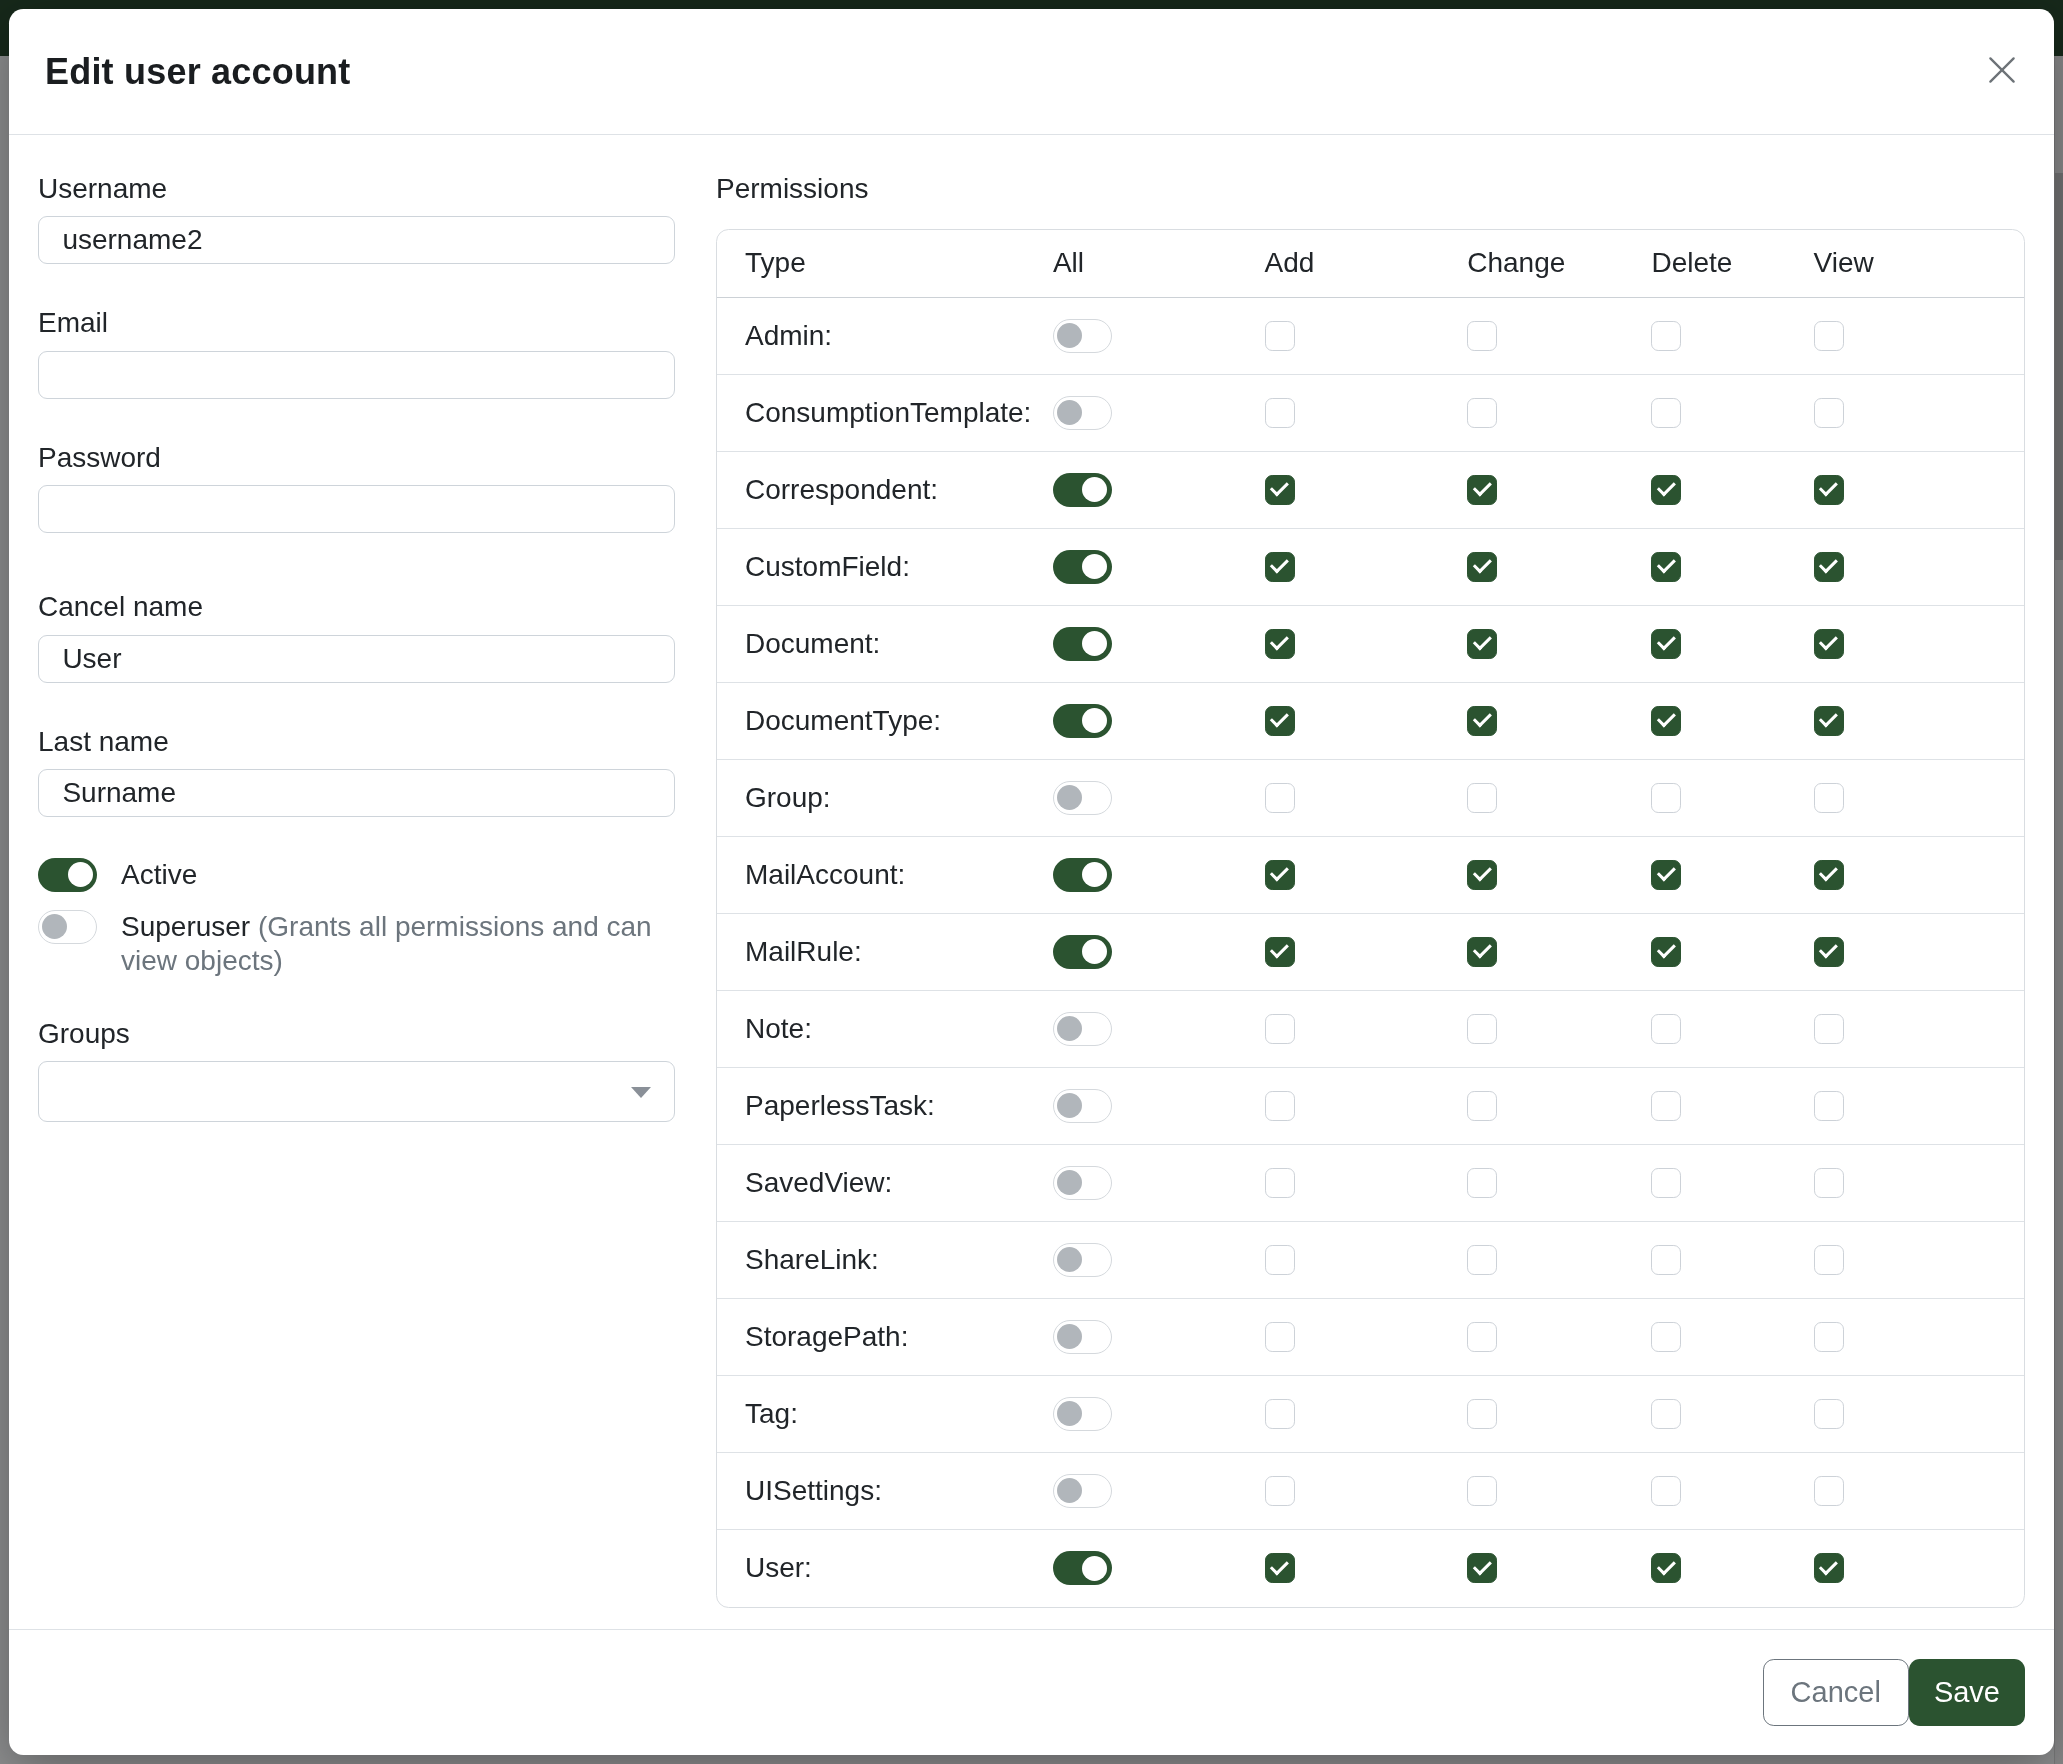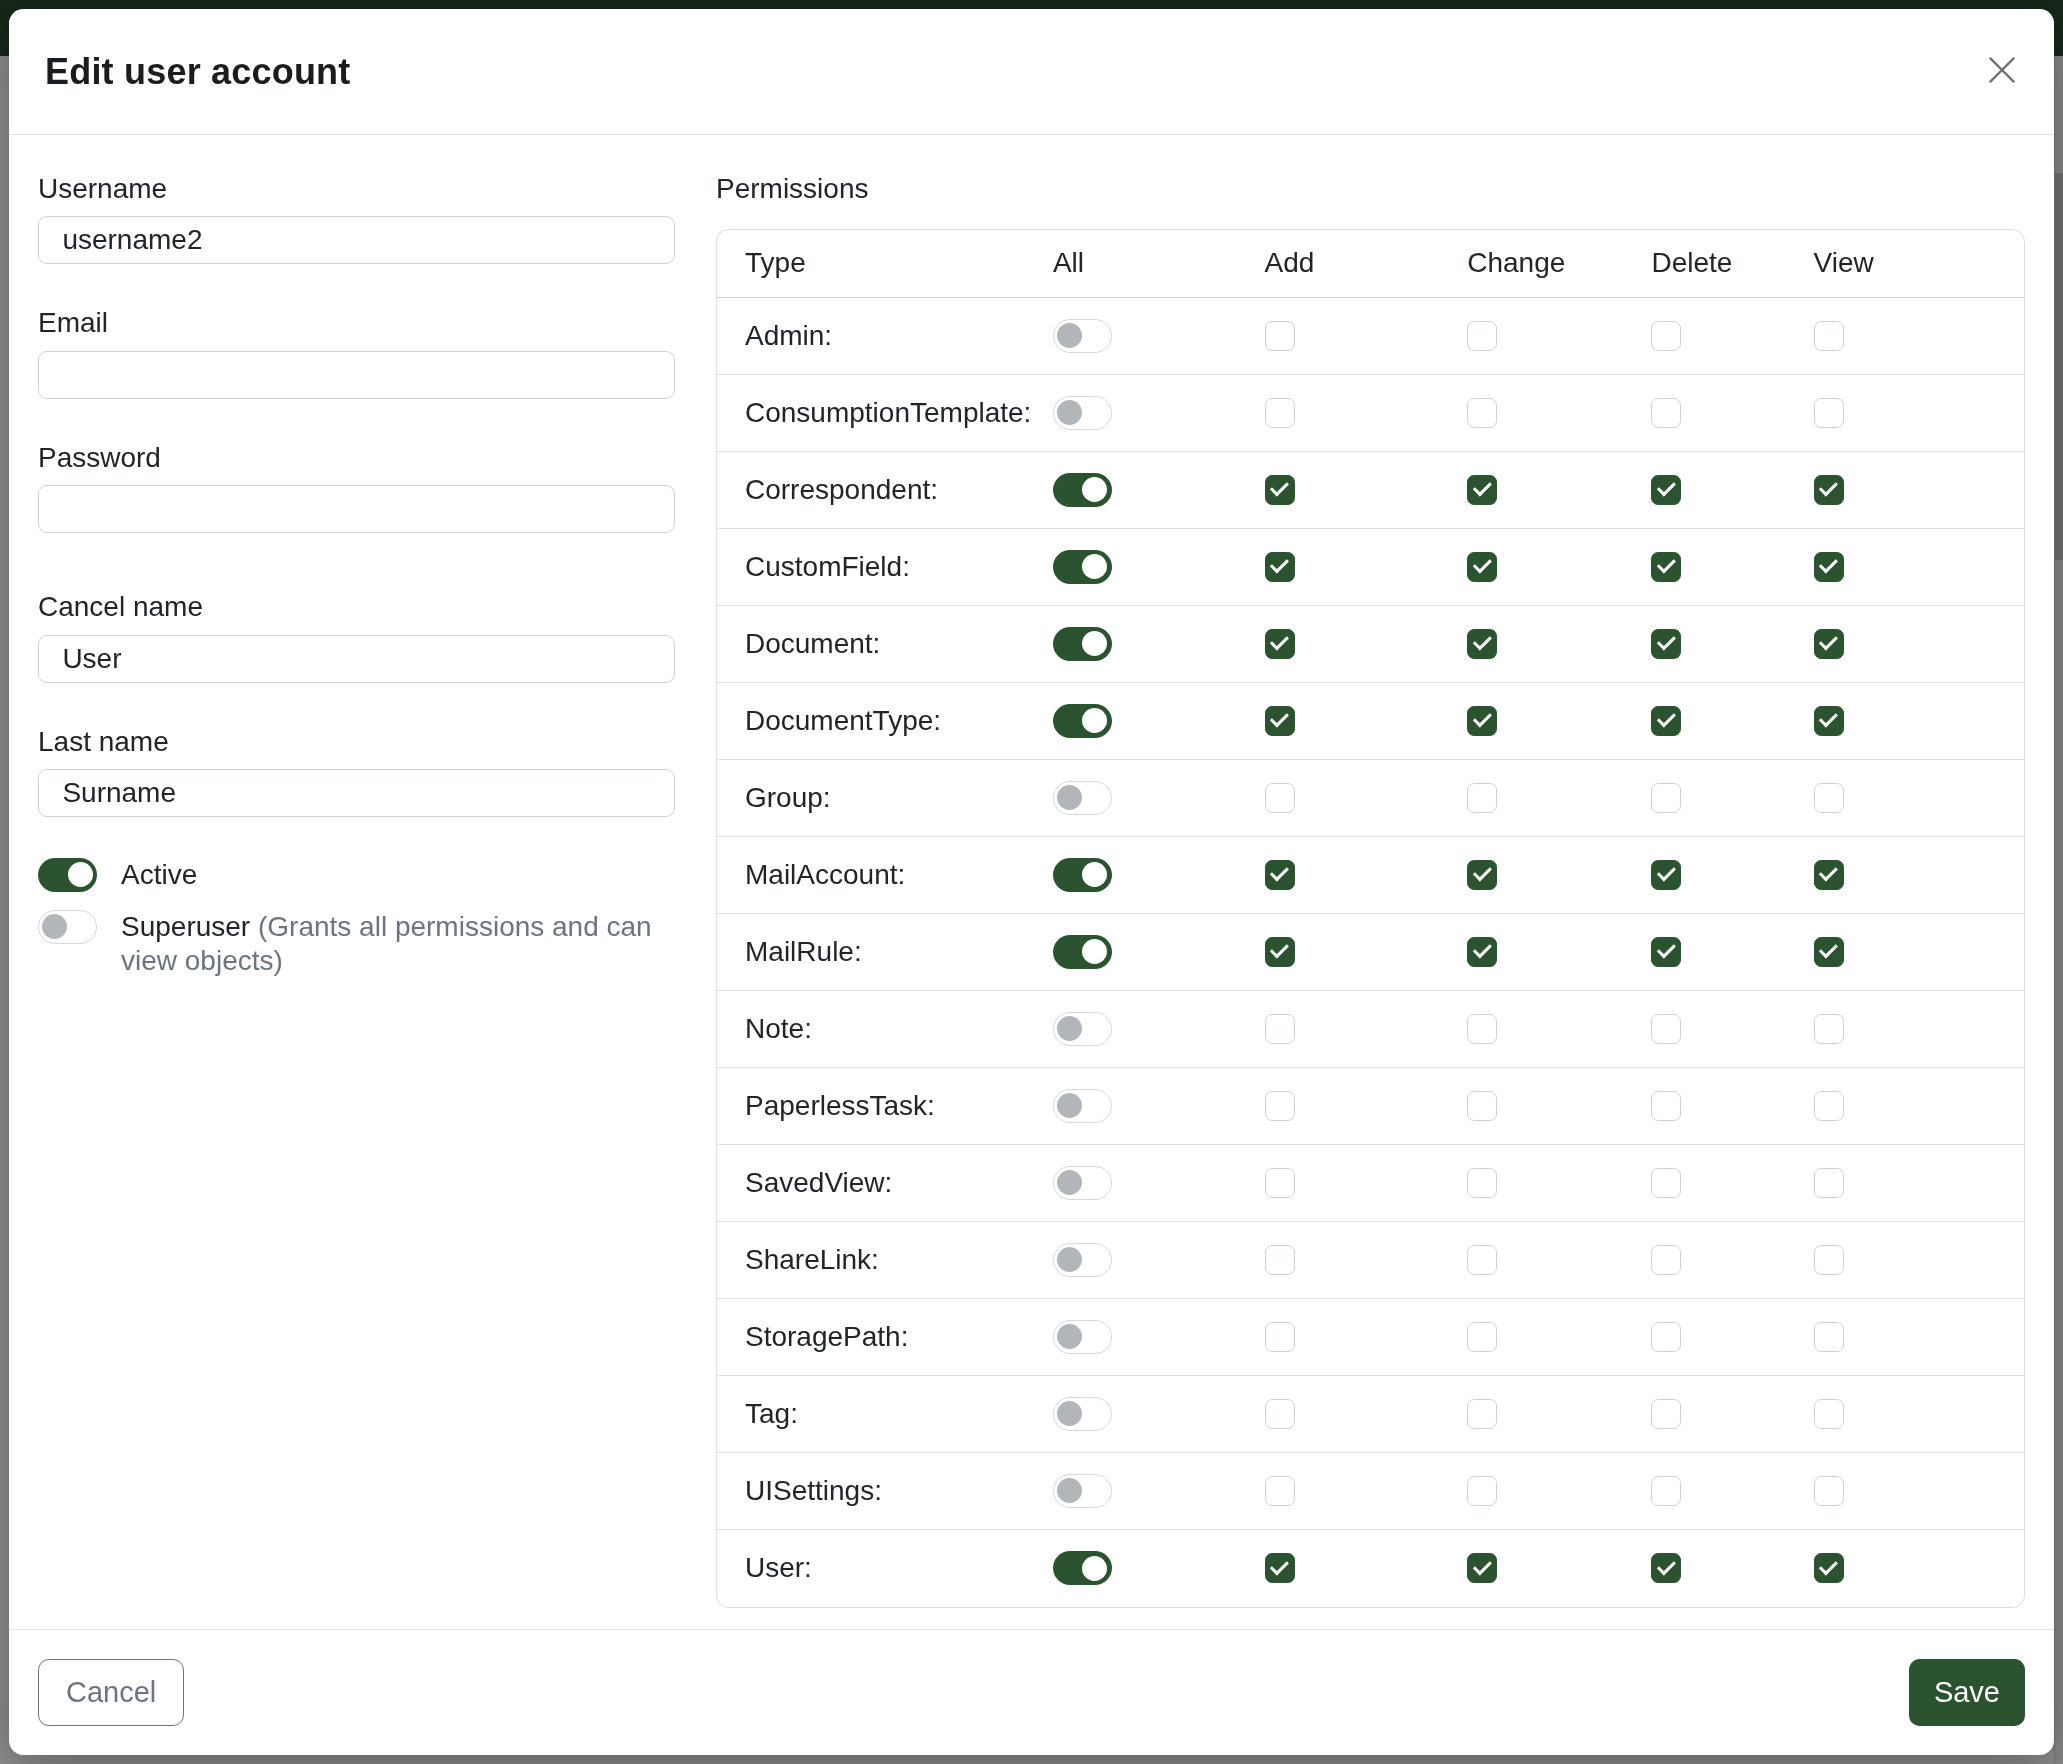--- a/index.html
+++ b/index.html
@@ -91,21 +91,21 @@
   .checkbox{width:30px;height:30px;border-radius:7.2px;border:1.8px solid #cdd2d8;background:#fff;position:relative;cursor:pointer;}
   .checkbox.checked{background:var(--primary);border-color:var(--primary);}
   .checkbox.checked::after{
     content:'';position:absolute;left:5.4px;top:6.3px;width:13.5px;height:7.2px;
     border-left:3.6px solid #fff;border-bottom:3.6px solid #fff;transform:rotate(-45deg);
   }
 
   
   .modal-footer{
     flex:0 0 126px;border-top:1.8px solid var(--line);
-    display:flex;align-items:center;justify-content:space-between;gap:18px;padding:0 29px;
+    display:flex;align-items:center;justify-content:flex-end;padding:0 29px;
   }
   .btn{height:67px;border-radius:10.8px;font-size:29px;font-family:inherit;cursor:pointer;}
   .btn-cancel{padding:0 27px;background:#fff;color:#6c757d;border:1.8px solid #6c757d;}
   .btn-save{padding:0 25px;background:var(--primary);color:#fff;border:none;}
 </style>
 </head>
 <body>
 
 <div class="top-band" style="background: rgb(23, 41, 27);"></div>
 <div class="scroll-strip">
@@ -162,20 +162,26 @@
         <div class="switch-text">Active</div>
       </div>
 
       <div class="switch-row">
         <div class="switch off">
           <div class="knob"></div>
         </div>
         <div class="switch-text"><span>Superuser</span> <span class="hint">(Grants all permissions and can view objects)</span></div>
       </div>
 
+      <div class="field groups-field">
+        <label class="field-label">Groups</label>
+        <div class="select-box">
+          <span class="select-caret"></span>
+        </div>
+      </div>
 
     </div>
 
     <div class="right-col">
       <div class="perm-label">Permissions</div>
 
       <table class="perm-table">
         <colgroup>
           <col style="width:25.7%">
             <col style="width:16.2%">

